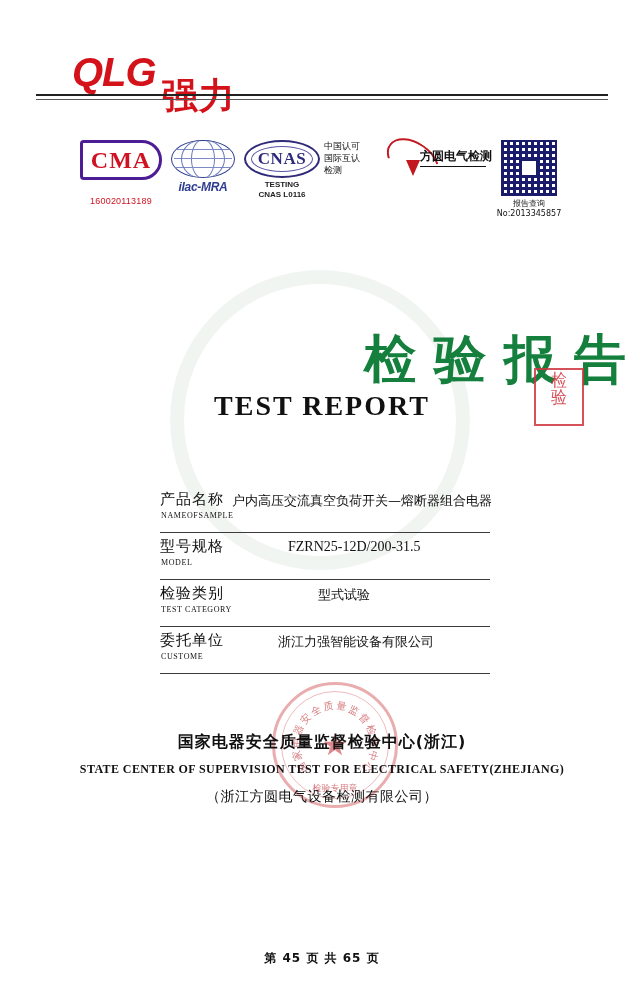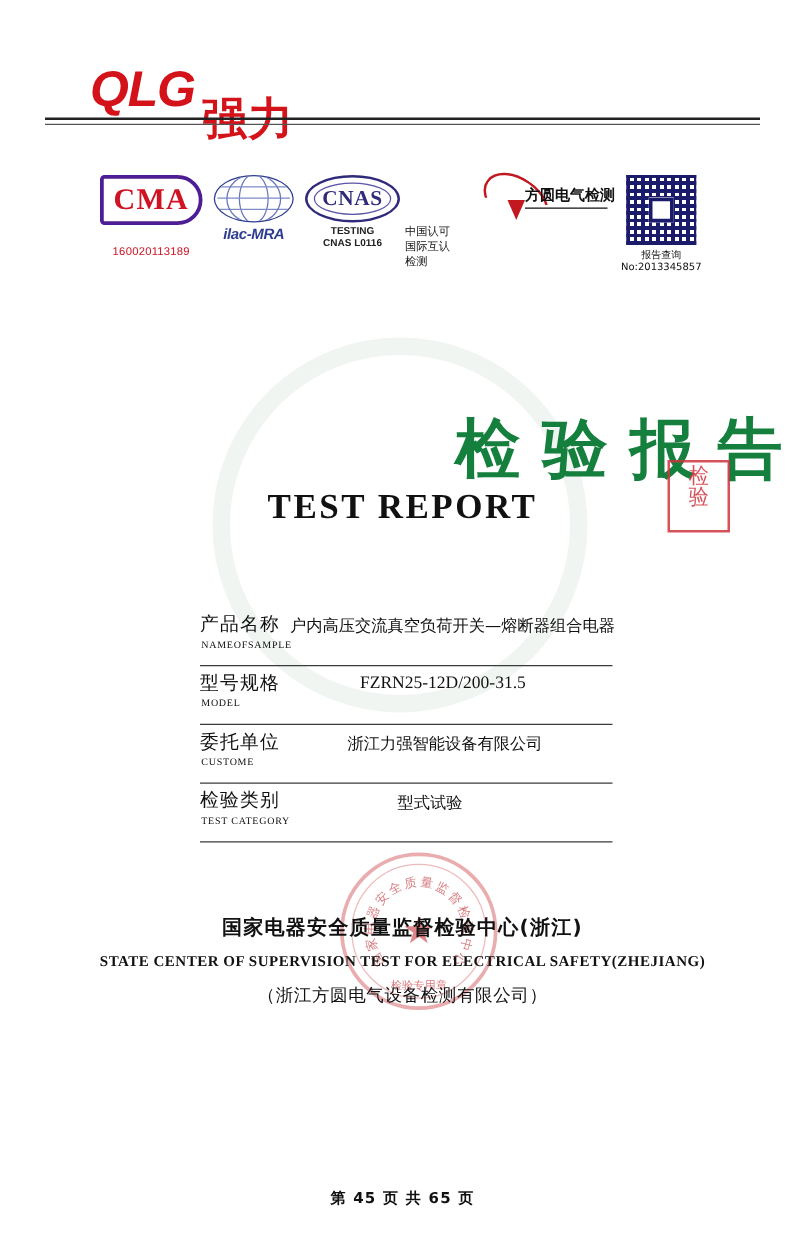--- a/index.html
+++ b/index.html
@@ -171,21 +171,21 @@
   }
   .cnas-sub {
     font-size: 8px;
     font-weight: bold;
     color: #222;
     line-height: 1.25;
     margin-top: 2px;
   }
 
   
-  .cnas-cn { width: 56px; margin-top: 40px; }
+  .cnas-cn { width: 56px; }
   .cnas-cn .cn-lines {
     font-family: "DejaVu Sans", sans-serif;
     font-size: 9px;
     color: #111;
     line-height: 1.35;
   }
 
   
   .fy { width: 106px; position: relative; }
   .fy-swoosh {
@@ -530,30 +530,30 @@
     <span class="field-label-en">NAMEOFSAMPLE</span>
     <span class="field-value">户内高压交流真空负荷开关—熔断器组合电器</span>
   </div>
 
   <div class="field-row row-model">
     <span class="field-label-cn">型号规格</span>
     <span class="field-label-en">MODEL</span>
     <span class="field-value">FZRN25-12D/200-31.5</span>
   </div>
 
+  <div class="field-row row-category">
+    <span class="field-label-cn">检验类别</span>
+    <span class="field-label-en">TEST CATEGORY</span>
+    <span class="field-value">型式试验</span>
+  </div>
+
   <div class="field-row row-custome">
     <span class="field-label-cn">委托单位</span>
     <span class="field-label-en">CUSTOME</span>
     <span class="field-value">浙江力强智能设备有限公司</span>
-  </div>
-
-  <div class="field-row row-category">
-    <span class="field-label-cn">检验类别</span>
-    <span class="field-label-en">TEST CATEGORY</span>
-    <span class="field-value">型式试验</span>
   </div>
 </div>
 
 <div class="seal">
     <div class="seal-ring-text">
       <span style="transform: rotate(-125deg) translate(-50%, -46px);">国</span>
       <span style="transform: rotate(-105.769deg) translate(-50%, -46px);">家</span>
       <span style="transform: rotate(-86.5385deg) translate(-50%, -46px);">电</span>
       <span style="transform: rotate(-67.3077deg) translate(-50%, -46px);">器</span>
       <span style="transform: rotate(-48.0769deg) translate(-50%, -46px);">安</span>

